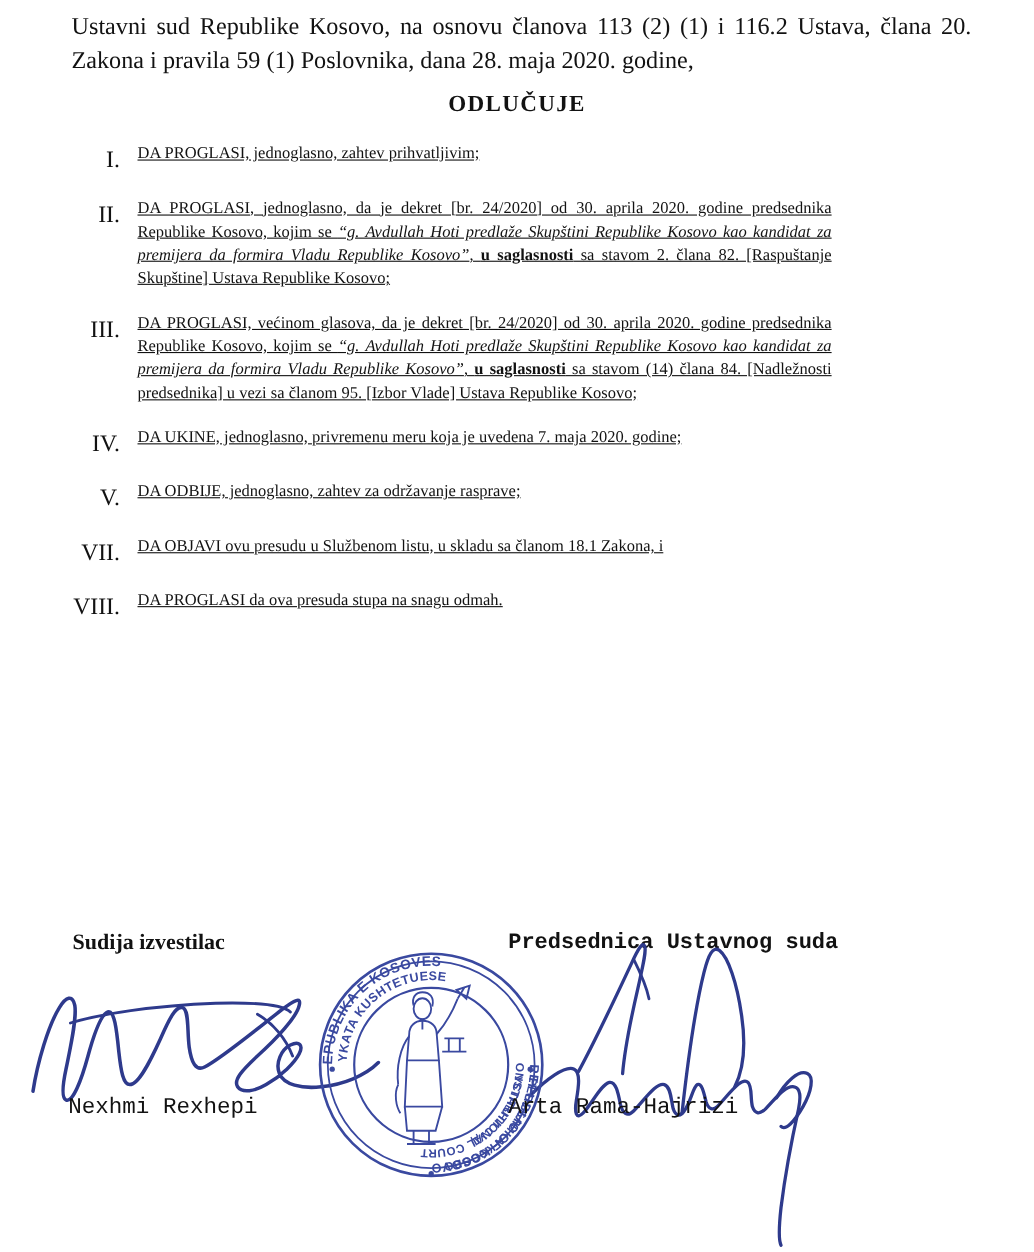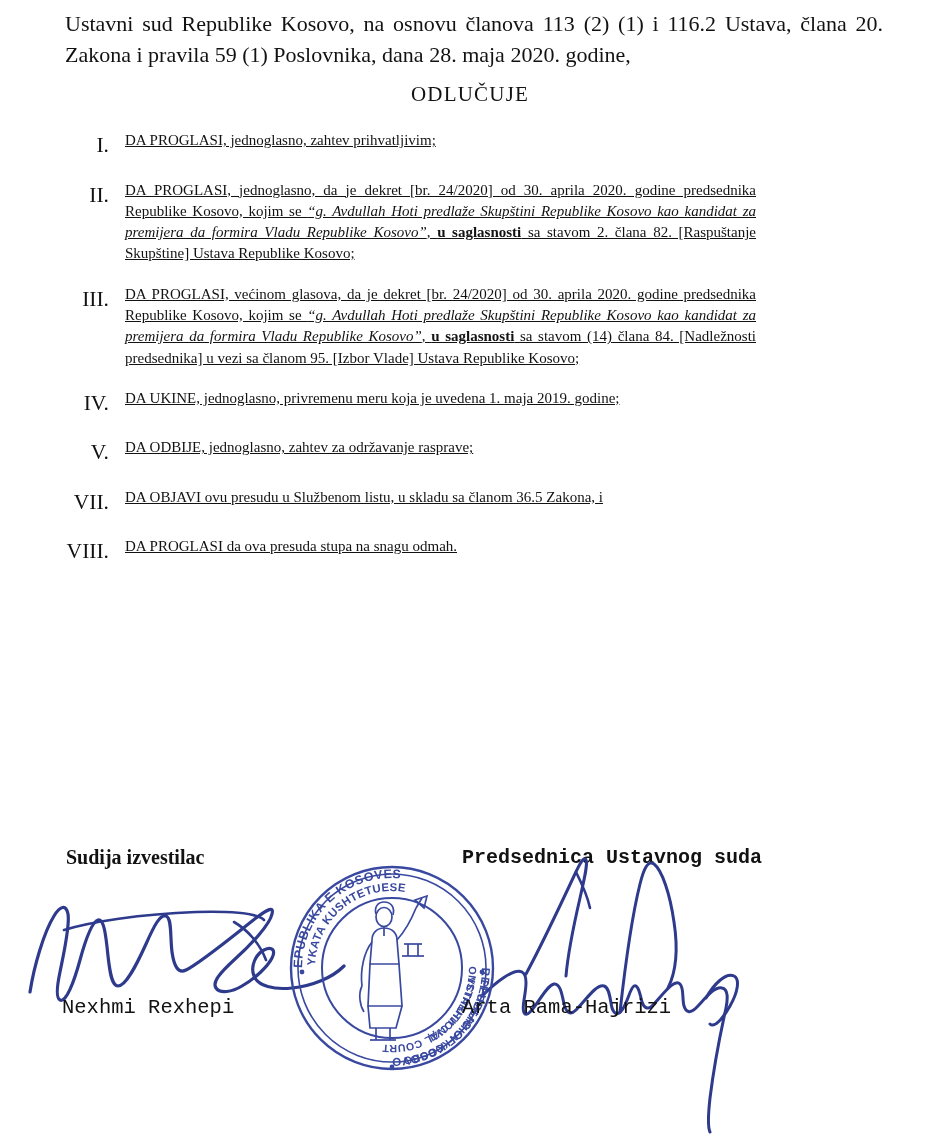--- a/index.html
+++ b/index.html
@@ -32,21 +32,21 @@
   }
 
   
   .decides-heading {
     position: absolute;
     left: 0;
     top: 82px;
     width: 940px;
     text-align: center;
     font-size: 21px;
-    font-weight: normal;
+    font-weight: bold;
     letter-spacing: 1.2px;
   }
 
   
   .ruling-list {
     position: absolute;
     left: 0;
     top: 130px;
     width: 940px;
   }
@@ -148,29 +148,29 @@
       <div class="ruling-item">
         <div class="ruling-numeral">II.</div>
         <div class="ruling-text">DA PROGLASI, jednoglasno, da je dekret [br. 24/2020] od 30. aprila 2020. godine predsednika Republike Kosovo, kojim se <i>“g. Avdullah Hoti predlaže Skupštini Republike Kosovo kao kandidat za premijera da formira Vladu Republike Kosovo”</i>, <b>u saglasnosti</b> sa stavom 2. člana 82. [Raspuštanje Skupštine] Ustava Republike Kosovo;</div>
       </div>
       <div class="ruling-item">
         <div class="ruling-numeral">III.</div>
         <div class="ruling-text">DA PROGLASI, većinom glasova, da je dekret [br. 24/2020] od 30. aprila 2020. godine predsednika Republike Kosovo, kojim se <i>“g. Avdullah Hoti predlaže Skupštini Republike Kosovo kao kandidat za premijera da formira Vladu Republike Kosovo”</i>, <b>u saglasnosti</b> sa stavom (14) člana 84. [Nadležnosti predsednika] u vezi sa članom 95. [Izbor Vlade] Ustava Republike Kosovo;</div>
       </div>
       <div class="ruling-item">
         <div class="ruling-numeral">IV.</div>
-        <div class="ruling-text nojustify">DA UKINE, jednoglasno, privremenu meru koja je uvedena 1. maja 2019. godine;</div>
+        <div class="ruling-text nojustify">DA UKINE, jednoglasno, privremenu meru koja je uvedena 7. maja 2020. godine;</div>
       </div>
       <div class="ruling-item">
         <div class="ruling-numeral">V.</div>
         <div class="ruling-text nojustify">DA ODBIJE, jednoglasno, zahtev za održavanje rasprave;</div>
       </div>
       <div class="ruling-item">
         <div class="ruling-numeral">VII.</div>
-        <div class="ruling-text nojustify">DA OBJAVI ovu presudu u Službenom listu, u skladu sa članom 36.5 Zakona, i</div>
+        <div class="ruling-text nojustify">DA OBJAVI ovu presudu u Službenom listu, u skladu sa članom 18.1 Zakona, i</div>
       </div>
       <div class="ruling-item">
         <div class="ruling-numeral">VIII.</div>
         <div class="ruling-text nojustify">DA PROGLASI da ova presuda stupa na snagu odmah.</div>
       </div>
     </div>
 
   <div class="sig-block">
 
     <div class="sig-title left">Sudija izvestilac</div>

